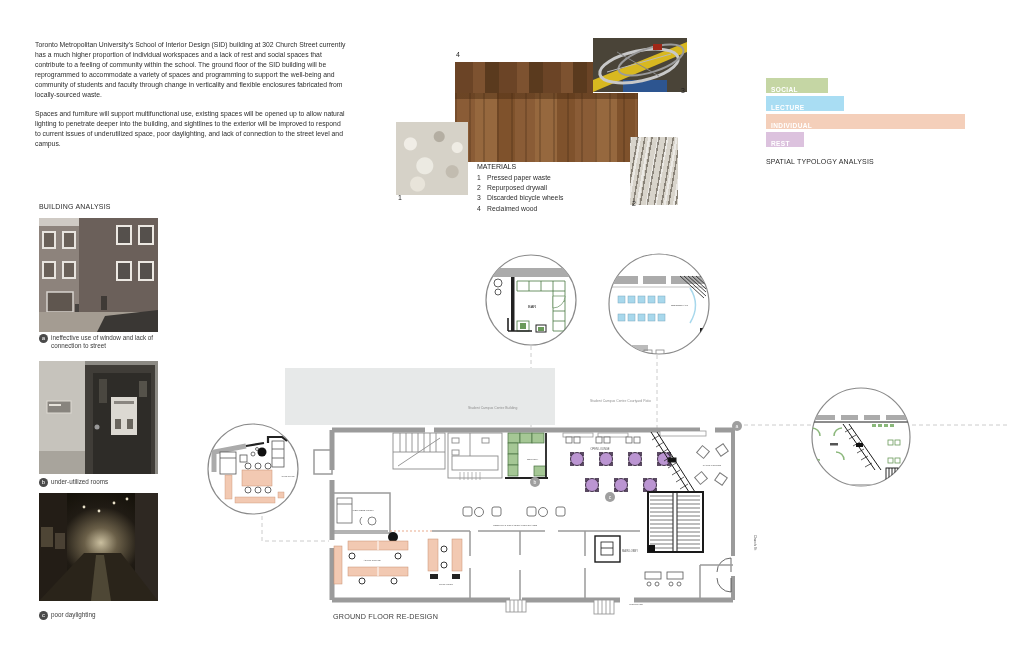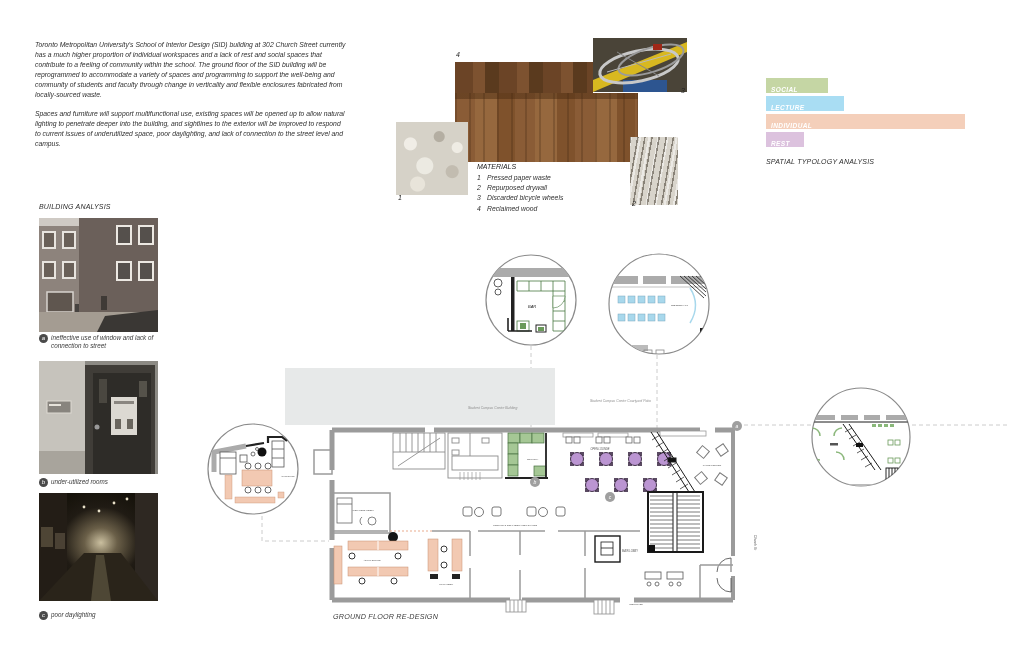--- a/index.html
+++ b/index.html
@@ -1,17 +1,17 @@
 <!DOCTYPE html>
 <html><head>
 <meta charset="utf-8">
 <style>
   html,body{margin:0;padding:0;background:#fff;}
   #board{position:relative;width:1024px;height:658px;background:#ffffff;overflow:hidden;
-         font-family:"Liberation Sans", sans-serif;color:#333;font-style:italic;}
+         font-family:"Liberation Sans", sans-serif;color:#333;}
   .abs{position:absolute;}
   
   #intro{left:35px;top:40px;width:312px;font-size:6.8px;line-height:1.47;color:#2e2e2e;}
   #intro p{margin:0 0 9px 0;}
   
   #ba-title{left:39px;top:203px;font-size:7px;font-weight:500;color:#2b2b2b;letter-spacing:.2px;}
   .photo{position:absolute;left:39px;width:119px;overflow:hidden;}
   .cap{position:absolute;left:39px;width:128px;font-size:6.3px;color:#3a3a3a;line-height:1.3;}
   .dot{display:inline-block;width:9px;height:9px;border-radius:50%;background:#4a4a4a;color:#fff;
        font-size:6px;text-align:center;line-height:9px;margin-right:3px;vertical-align:top;}

